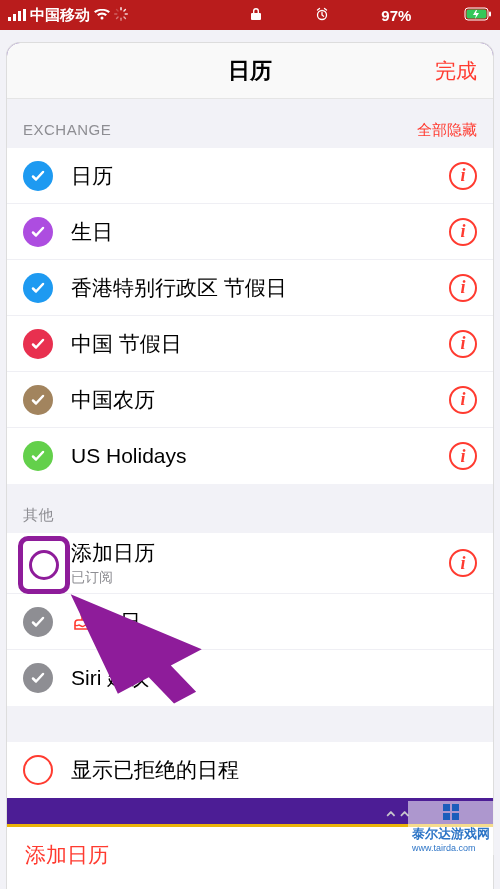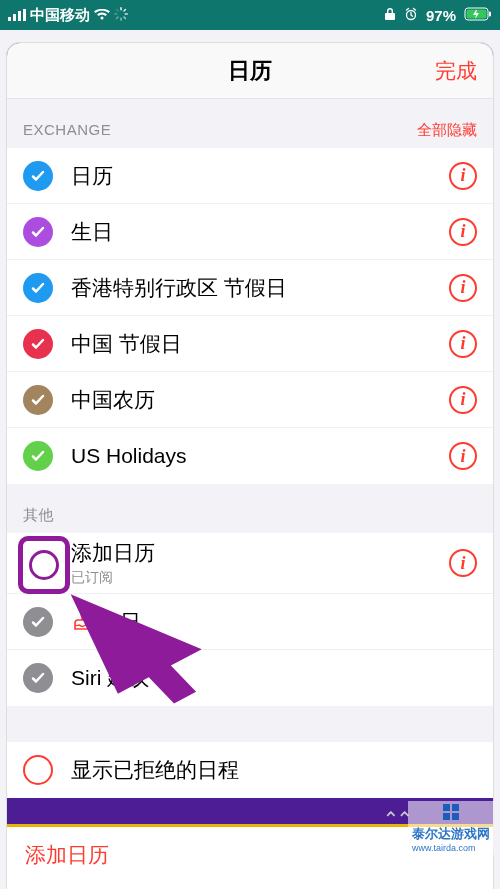--- a/index.html
+++ b/index.html
@@ -6,31 +6,31 @@
   body {
     width: 500px;
     height: 889px;
     background: #f2f2f7;
     font-family: -apple-system, "Helvetica Neue", Arial, sans-serif;
     overflow: hidden;
     position: relative;
   }
   .statusbar {
     height: 30px;
-    background: #0f766e;
+    background: #b91c1c;
     color: #fff;
     display: flex;
     align-items: center;
     font-size: 15px;
     font-weight: 600;
     padding: 0 8px;
   }
   .sb-left { flex:1; display:flex; align-items:center; gap:4px;}
   .sb-center { flex:1; text-align:center; font-size:18px; font-weight:700;}
-  .sb-right { flex:1; display:flex; justify-content:flex-end; align-items:center; gap:8px; font-size:15px;}
+  .sb-right { flex:1; display:flex; justify-content:space-between; align-items:center; gap:8px; font-size:15px;}
   .sheet {
     position:absolute;
     top:42px;
     left:6px; right:6px; bottom:0;
     background:#4c1d95;
     border-radius:14px 14px 0 0;
     overflow:hidden;
     border:1px solid #ddd;
     border-bottom:none;
     display:flex;

